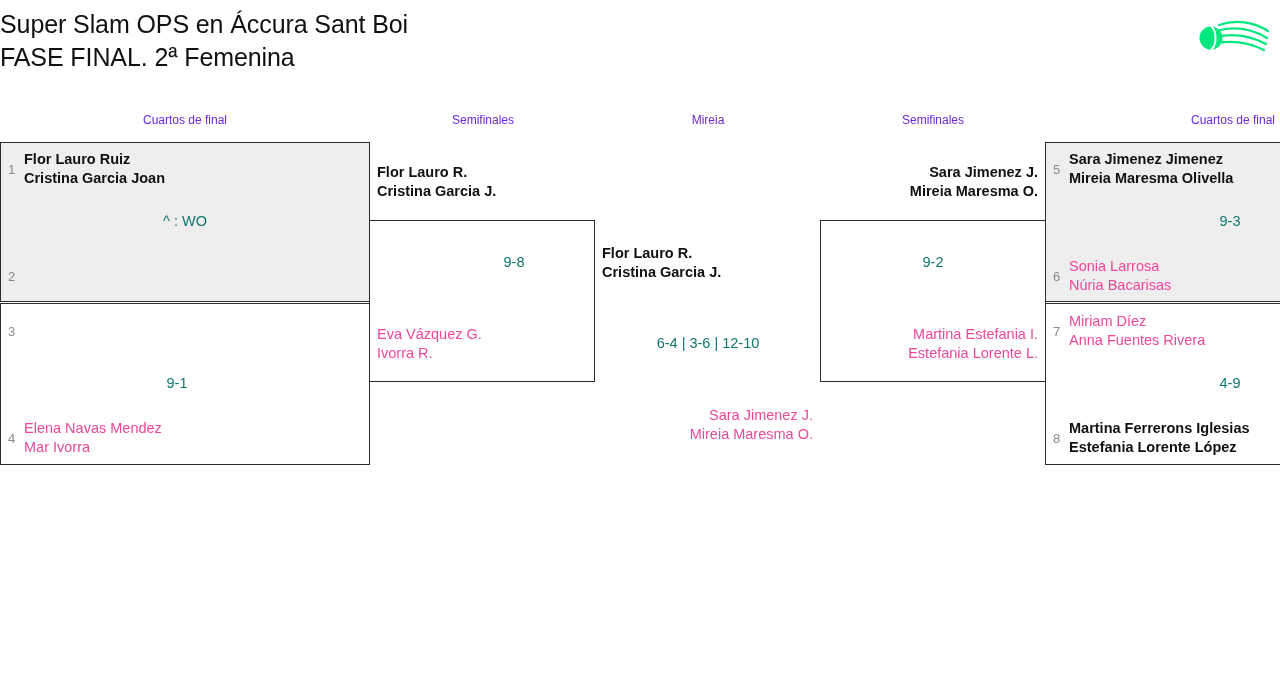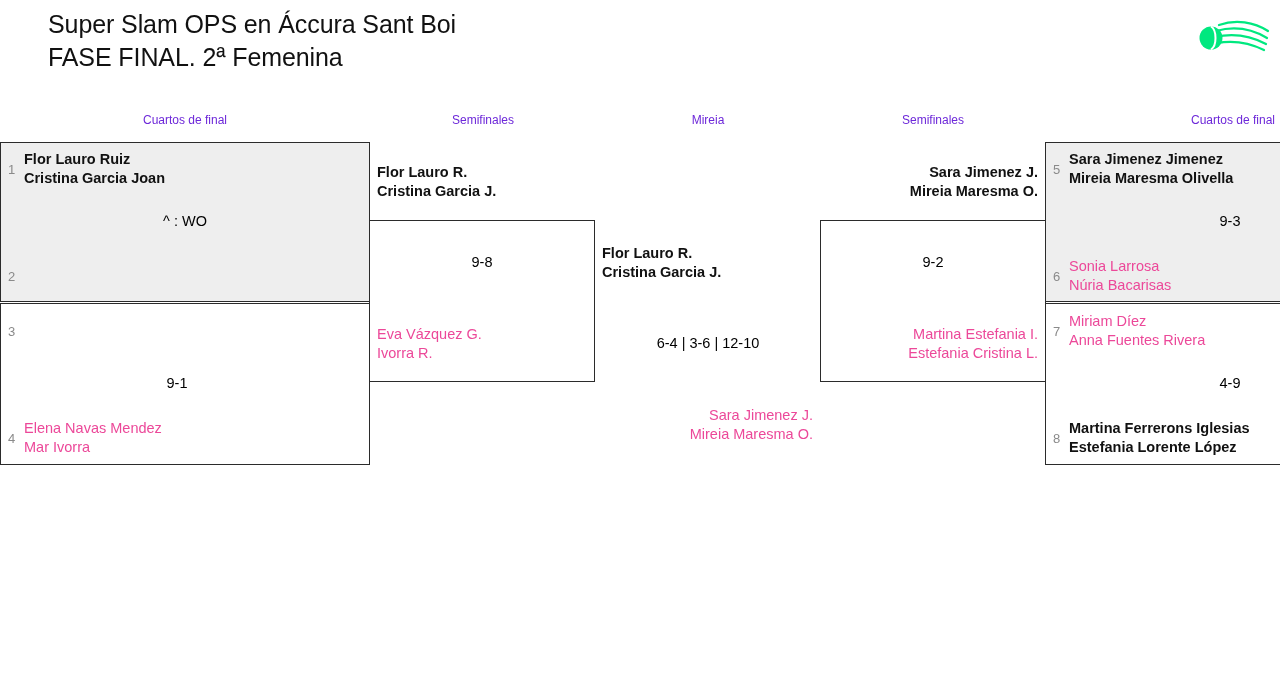--- a/index.html
+++ b/index.html
@@ -16,21 +16,20 @@
     color: #1a1a1a;
     -webkit-font-smoothing: antialiased;
   }
 
   
   #title-block {
     position: absolute;
     left: 0px;
     top: 8px;
     width: 900px;
-    margin-left: 48px;
   }
   #title-block .tline {
     font-size: 25px;
     line-height: 33px;
     font-weight: 400;
     color: #111111;
     letter-spacing: -0.1px;
     white-space: nowrap;
   }
 
@@ -88,21 +87,21 @@
     line-height: 19px;
   }
   .names.win  { font-weight: 700; color: #111111; }
   .names.lose { font-weight: 400; color: #ec4899; }
   .names.right { text-align: right; }
 
   .score {
     position: absolute;
     font-size: 14.5px;
     line-height: 19px;
-    color: #000000;
+    color: #0f766e;
     white-space: nowrap;
   }
   .score.center { text-align: center; }
 </style>
 </head>
 <body>
 
 <div id="title-block">
   <div class="tline">Super Slam OPS en Áccura Sant Boi</div>
   <div class="tline">FASE FINAL. 2ª Femenina</div>
@@ -165,21 +164,21 @@
 
 <div class="match-box plain" style="left:369px; top:220px; width:226px; height:162px;"></div>
 
 <div class="team" style="left:377px; top:161px; width:210px; height:42px;">
   <span class="names win">
     <span>Flor Lauro R.</span><br>
     <span>Cristina Garcia J.</span>
   </span>
 </div>
 
-<div class="score center" style="left:369px; top:253px; width:226px;">9-8</div>
+<div class="score center" style="left:369px; top:253px; width:226px;padding-left:32px;">9-8</div>
 
 <div class="team" style="left:377px; top:323px; width:210px; height:42px;">
   <span class="names lose">
     <span>Eva Vázquez G.</span><br>
     <span>Ivorra R.</span>
   </span>
 </div>
 
 <div class="team" style="left:602px; top:242px; width:210px; height:42px;">
   <span class="names win">
@@ -204,21 +203,21 @@
     <span>Sara Jimenez J.</span><br>
     <span>Mireia Maresma O.</span>
   </span>
 </div>
 
 <div class="score center" style="left:820px; top:253px; width:226px;">9-2</div>
 
 <div class="team align-right" style="left:828px; top:323px; width:210px; height:42px;">
   <span class="names lose right">
     <span>Martina Estefania I.</span><br>
-    <span>Estefania Cristina L.</span>
+    <span>Estefania Lorente L.</span>
   </span>
 </div>
 
 <div class="match-box shaded" style="left:1045px; top:142px; width:370px; height:160px;"></div>
 
 <div class="team" style="left:1053px; top:148px; width:352px; height:42px;">
   <span class="seed">5</span>
   <span class="names win">
     <span>Sara Jimenez Jimenez</span><br>
     <span>Mireia Maresma Olivella</span>

